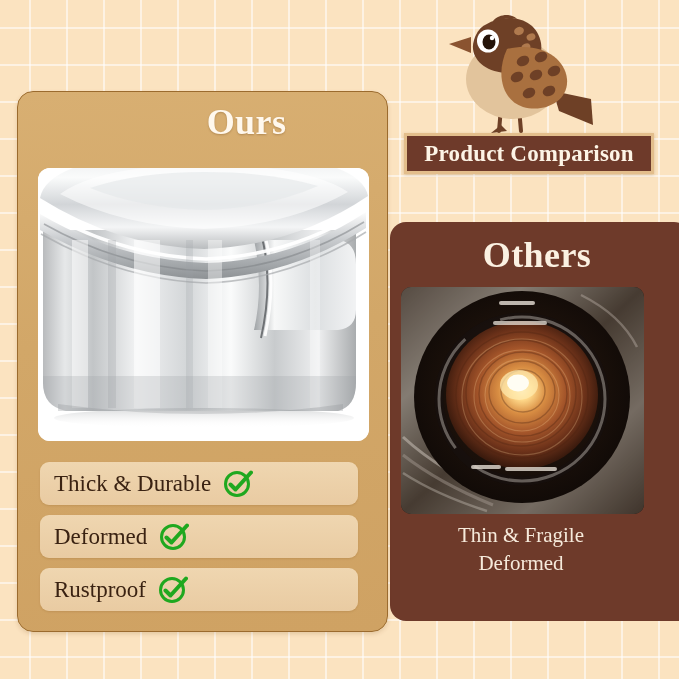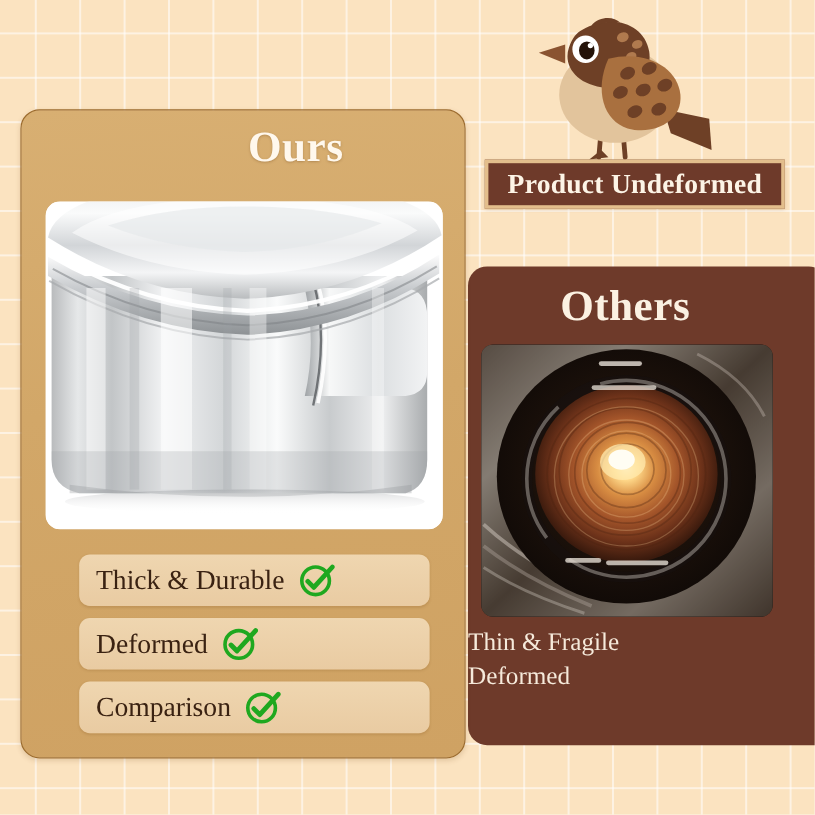--- a/index.html
+++ b/index.html
@@ -81,21 +81,20 @@
   }
   .feature-row {
     position: relative;
     height: 43px;
     margin-bottom: 10px;
     border-radius: 9px;
     background: linear-gradient(180deg, #EFD6B0 0%, #E9CBA2 100%);
     box-shadow: 0 1px 2px rgba(120,80,30,0.18);
     display: flex;
     align-items: center;
-    margin-left: 26px;
   }
   .feature-label {
     font-size: 23px;
     color: #3A2212;
     padding-left: 14px;
     white-space: nowrap;
   }
   .check-icon {
     margin-left: 12px;
     width: 30px;
@@ -119,36 +118,38 @@
   .others-title {
     position: absolute;
     left: 0;
     top: 12px;
     width: 262px;
     text-align: center;
     color: #FBF1E2;
     font-size: 36px;
     font-weight: 700;
     letter-spacing: 0.4px;
+    padding-left: 16px;
   }
   .others-photo {
     position: absolute;
     left: 11px;
     top: 65px;
     width: 243px;
     height: 227px;
     border-radius: 10px;
     overflow: hidden;
     background: #14100e;
   }
   .others-notes {
     position: absolute;
     left: 0;
     top: 300px;
     width: 262px;
+    text-align: center;
     color: #F6EADB;
     font-size: 21px;
     line-height: 1.32;
   }
 
   
   .banner {
     position: absolute;
     left: 404px;
     top: 133px;
@@ -216,21 +217,21 @@
       <ellipse cx="100" cy="44" rx="6.5" ry="5" fill="#6E4026" transform="rotate(-25 100 44)"></ellipse>
       <ellipse cx="76" cy="64" rx="6.5" ry="5" fill="#6E4026" transform="rotate(-25 76 64)"></ellipse>
       <ellipse cx="95" cy="62" rx="6.5" ry="5" fill="#6E4026" transform="rotate(-25 95 62)"></ellipse>
       <ellipse cx="113" cy="58" rx="6.5" ry="5" fill="#6E4026" transform="rotate(-25 113 58)"></ellipse>
       <ellipse cx="88" cy="80" rx="6.5" ry="5" fill="#6E4026" transform="rotate(-25 88 80)"></ellipse>
       <ellipse cx="108" cy="78" rx="6.5" ry="5" fill="#6E4026" transform="rotate(-25 108 78)"></ellipse>
     </svg>
   </div>
 
   <div class="banner">
-    <span class="banner-text">Product Undeformed</span>
+    <span class="banner-text">Product Comparison</span>
   </div>
 
   <div class="others-panel">
     <div class="others-title">Others</div>
 
     <div class="others-photo">
       <svg viewBox="0 0 243 227" width="243" height="227" preserveAspectRatio="none">
         <defs>
           <radialGradient id="rustCore" cx="50%" cy="47%" r="52%">
             <stop offset="0%" stop-color="#FFF6D8"></stop>
@@ -391,21 +392,21 @@
         <span class="feature-label">Deformed</span>
         <span class="check-icon">
           <svg viewBox="0 0 30 30" width="30" height="30">
             <circle cx="14" cy="16" r="11.5" fill="none" stroke="#1FA81F" stroke-width="3"></circle>
             <path d="M7.5 16.5 L12.5 21.5 L28 4.5" fill="none" stroke="#1FA81F" stroke-width="4" stroke-linecap="round" stroke-linejoin="round"></path>
           </svg>
         </span>
       </div>
 
       <div class="feature-row">
-        <span class="feature-label">Comparison</span>
+        <span class="feature-label">Rustproof</span>
         <span class="check-icon">
           <svg viewBox="0 0 30 30" width="30" height="30">
             <circle cx="14" cy="16" r="11.5" fill="none" stroke="#1FA81F" stroke-width="3"></circle>
             <path d="M7.5 16.5 L12.5 21.5 L28 4.5" fill="none" stroke="#1FA81F" stroke-width="4" stroke-linecap="round" stroke-linejoin="round"></path>
           </svg>
         </span>
       </div>
 
     </div>
   </div>

